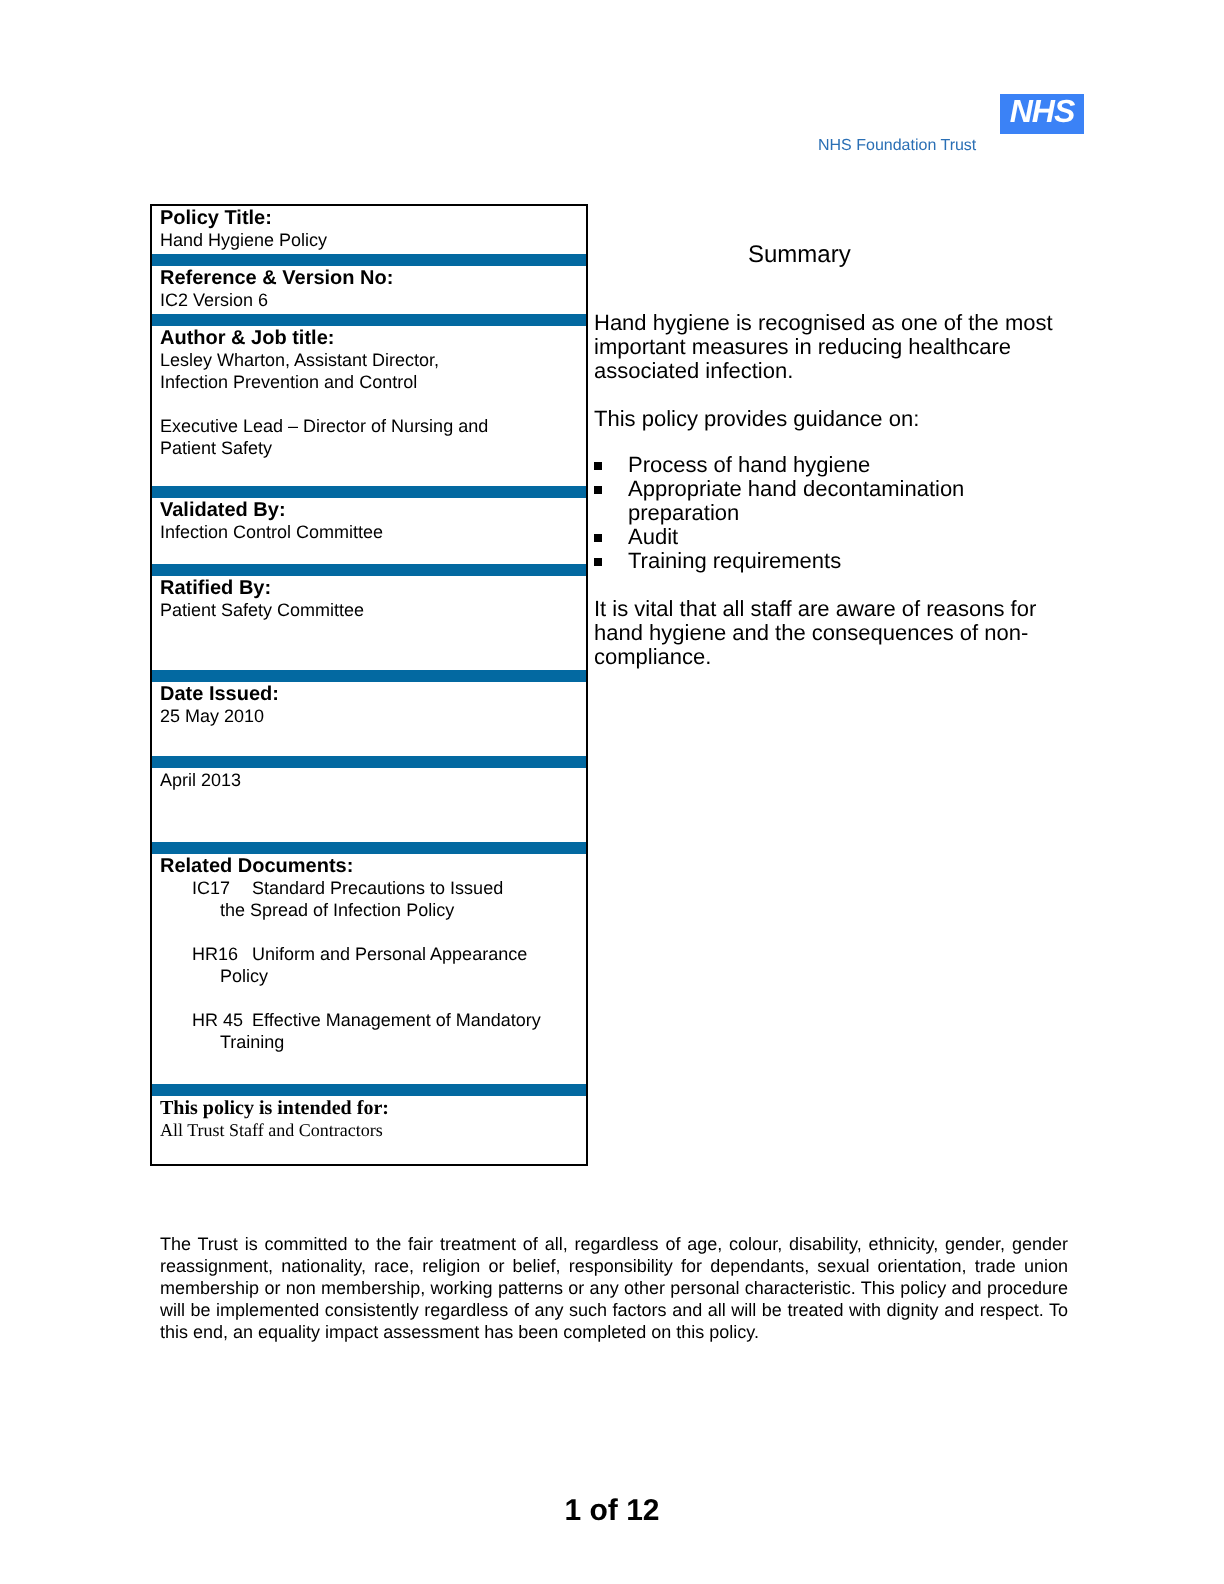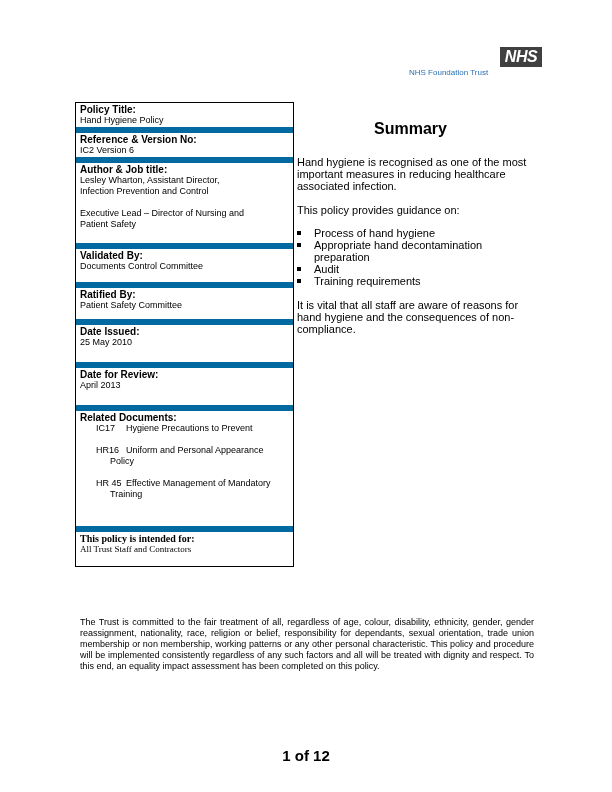--- a/index.html
+++ b/index.html
@@ -1,34 +1,34 @@
 <!DOCTYPE html>
 <html><head>
 <meta charset="utf-8">
 <style>
   html, body { margin: 0; padding: 0; background: #ffffff; }
   body { width: 612px; height: 792px; position: relative; overflow: hidden;
          font-family: "Liberation Sans", sans-serif; color: #000; }
   .header { position: absolute; left: 299px; top: 44px; width: 246px; height: 34px; }
   .org-name { position: absolute; left: 0; top: 4px; font-size: 15px; color: #1d1d1b; white-space: nowrap; letter-spacing: -0.1px; }
   .org-sub { position: absolute; left: 110px; top: 24px; font-size: 8px; color: #2a6fb5; white-space: nowrap; }
-  .nhs-logo { position: absolute; left: 201px; top: 3px; width: 42px; height: 20px; background: #404040;
+  .nhs-logo { position: absolute; left: 201px; top: 3px; width: 42px; height: 20px; background: #3b82f6;
               color: #fff; font-weight: bold; font-style: italic; font-size: 16px; line-height: 20px; text-align: center; letter-spacing: -0.5px; }
 
   .left-table { position: absolute; left: 75px; top: 102px; width: 217px; border: 1px solid #000; }
   .cell { border-top: 6px solid #0369a1; padding: 1px 4px 0 4px; font-size: 9px; line-height: 11px; }
   .cell:first-child { border-top: none; }
   .cell .label { font-weight: bold; font-size: 10px; line-height: 11px; }
   .cell p { margin: 0; }
   .gap { height: 11px; }
   .doc-row { display: flex; padding-left: 16px; }
   .doc-code { width: 30px; flex: none; }
   .doc-title { flex: 1; }
   .doc-cont { padding-left: 30px; }
-  .summary-title { position: absolute; left: 374px; top: 120px; font-weight: bold; font-size: 16px; }
+  .summary-title { position: absolute; left: 374px; top: 120px; font-weight: normal; font-size: 12px; }
   .sum-body { position: absolute; left: 297px; top: 145px; width: 240px; font-size: 11px; line-height: 12px; }
   .bullets { list-style: none; margin: 11px 0 0 0; padding: 0; }
   .bullets li { position: relative; padding-left: 17px; }
   .bullets li::before { content: ""; position: absolute; left: 0; top: 4px; width: 4px; height: 4px; background: #000; }
 
   .equality { position: absolute; left: 80px; top: 617px; width: 454px; font-size: 9px; line-height: 11px; text-align: justify; }
   .page-num { position: absolute; left: 0; width: 612px; top: 747px; text-align: center; font-size: 15px; font-weight: bold; }
 </style>
 </head>
 <body>
@@ -50,41 +50,41 @@
   <div class="cell" style="height:79px;">
     <div class="label">Author &amp; Job title:</div>
     <p>Lesley Wharton, Assistant Director,</p>
     <p>Infection Prevention and Control</p>
     <div class="gap"></div>
     <p>Executive Lead – Director of Nursing and</p>
     <p>Patient Safety</p>
   </div>
   <div class="cell" style="height:32px;">
     <div class="label">Validated By:</div>
-    <p>Documents Control Committee</p>
+    <p>Infection Control Committee</p>
   </div>
   <div class="cell" style="height:30px;">
     <div class="label">Ratified By:</div>
     <p>Patient Safety Committee</p>
   </div>
-  <div class="cell" style="height:36px;">
+  <div class="cell" style="height:36px;margin-top:16px;">
     <div class="label">Date Issued:</div>
     <p>25 May 2010</p>
   </div>
   <div class="cell" style="height:36px;">
-    <div class="label">Date for Review:</div>
     <p>April 2013</p>
   </div>
   <div class="cell" style="height:114px;">
     <div class="label">Related Documents:</div>
     <div>
       <div class="doc-row">
         <span class="doc-code">IC17</span>
-        <span class="doc-title">Hygiene Precautions to Prevent</span>
+        <span class="doc-title">Standard Precautions to Issued</span>
       </div>
+      <div class="doc-cont">the Spread of Infection Policy</div>
     </div>
     <div class="gap"></div>
     <div>
       <div class="doc-row">
         <span class="doc-code">HR16</span>
         <span class="doc-title">Uniform and Personal Appearance</span>
       </div>
       <div class="doc-cont">Policy</div>
     </div>
     <div class="gap"></div>

